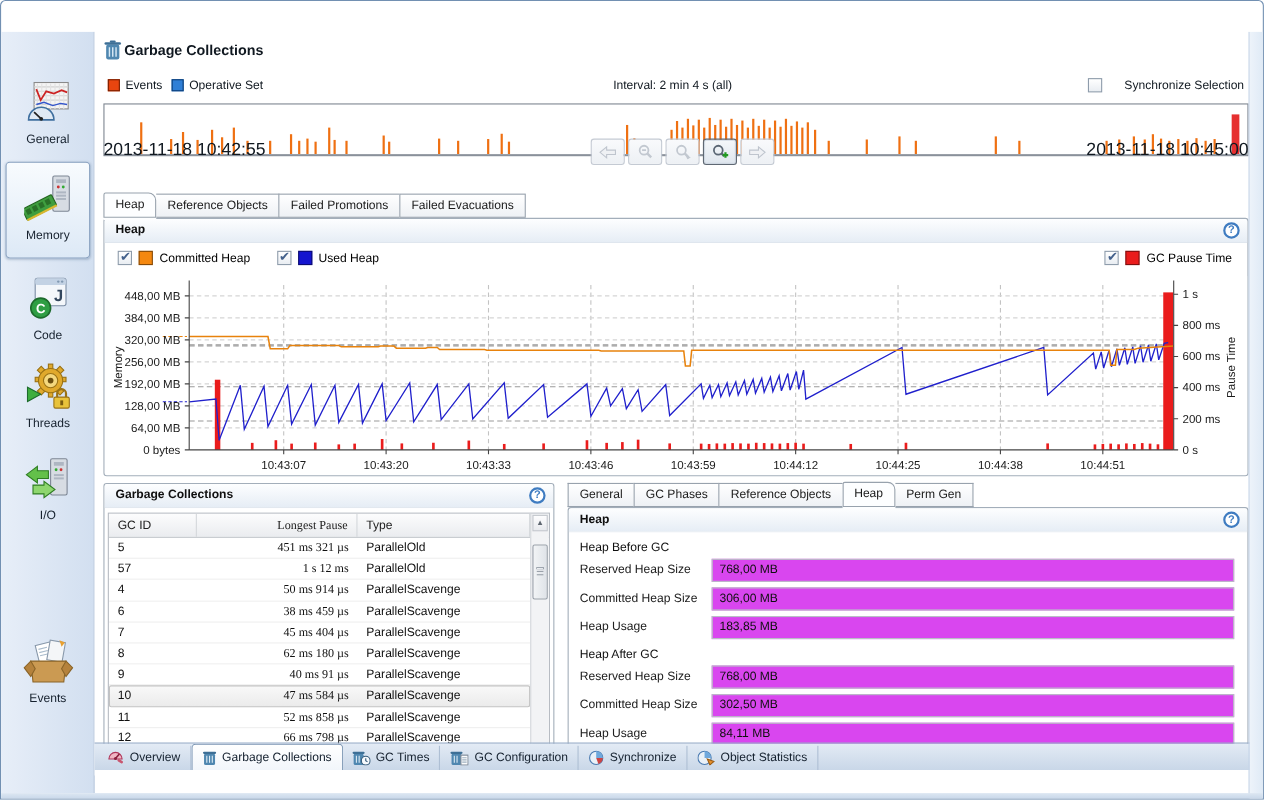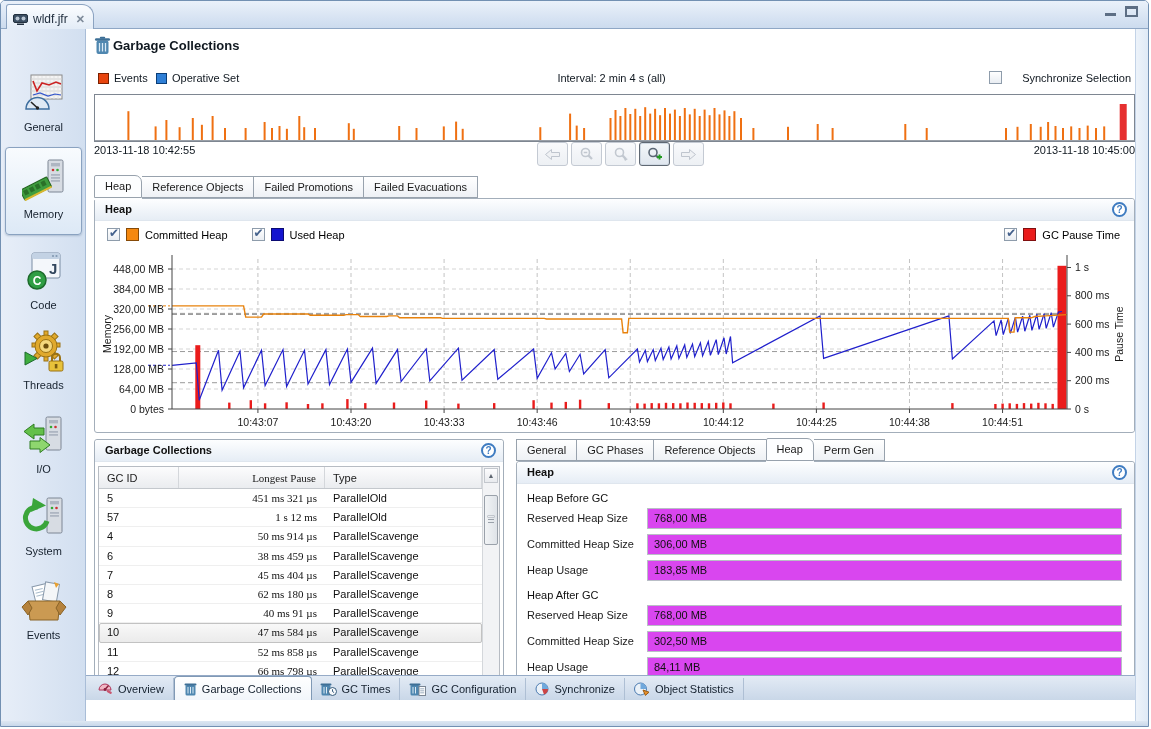--- a/index.html
+++ b/index.html
@@ -36,21 +36,21 @@
   .sq { display:inline-block; width:11px; height:11px; vertical-align:-2px; margin-right:5px; }
   #range-row .lg-events { position:absolute; left:12px; top:3px; }
   #range-row .lg-os { position:absolute; left:70px; top:3px; }
   #interval-label { position:absolute; left:0; width:100%; text-align:center; top:3px; }
   #sync-box { position:absolute; right:6px; top:2px; display:flex; align-items:center; gap:20px; }
 
   .cb { width:13px; height:13px; border:1px solid #8e9cab; background:linear-gradient(#fff,#e9edf2); display:inline-block; position:relative; flex:none; }
   .cb.checked::after { content:"\2714"; position:absolute; left:1px; top:-3px; font-size:12px; color:#44618c; }
 
   #timeline-box { position:absolute; left:8px; top:65px; width:1041px; height:48px; border:1px solid #7e8691; background:#fff; }
-  #dates-row { position:absolute; left:8px; top:113px; width:1041px; height:26px; font-size:11px; color:#101820; }
+  #dates-row { position:absolute; left:8px; top:97px; width:1041px; height:26px; font-size:16px; color:#101820; }
   #date-start { position:absolute; left:0; top:2px; }
   #date-end { position:absolute; right:0; top:2px; }
   #nav-btns { position:absolute; left:443px; top:0px; display:flex; gap:3px; }
   .navbtn { width:31px; height:24px; border:1px solid #c4cad3; border-radius:3px; background:linear-gradient(#f9fafc,#edf0f4); display:flex; align-items:center; justify-content:center; }
   .navbtn.active { border-color:#5f6873; background:linear-gradient(#f4f7fa,#dfe6ee); box-shadow:inset 0 0 0 1px #cfd8e2; }
 
   
   .tabrow { position:absolute; display:flex; z-index:3; }
   .ftab { height:22px; padding:4px 10px 0; font-size:11px; color:#1a1a1a; border:1px solid #98a2ad; border-right:none; background:linear-gradient(#ffffff,#eef1f5); white-space:nowrap; cursor:default; }
   .ftab:last-child { border-right:1px solid #98a2ad; }
@@ -97,38 +97,20 @@
   .btab.active { background:linear-gradient(#ffffff,#f2f6fb); border:1px solid #8099b5; border-bottom:none; border-radius:4px 4px 0 0; height:24px; margin-right:-1px; }
 
   svg { display:block; }
   text { font-family:"Liberation Sans", sans-serif; }
 </style>
 </head>
 <body>
 
 <div id="window">
 
-  <div id="tabstrip">
-    <div id="editor-tab">
-      <span>
-          <svg width="15" height="11" viewBox="0 0 15 11">
-            <rect x="0.5" y="0.5" width="14" height="8" rx="1.5" fill="#3c4f63" stroke="#22303f"></rect>
-            <circle cx="4.5" cy="4.5" r="2" fill="#b9c6d4"></circle>
-            <circle cx="10.5" cy="4.5" r="2" fill="#b9c6d4"></circle>
-            <rect x="4" y="9.5" width="7" height="1.5" fill="#22303f"></rect>
-          </svg>
-        </span>
-      <span>wldf.jfr</span>
-      <span class="close">✕</span>
-    </div>
-    <div class="winbtns">
-      <span class="winbtn min"></span>
-      <span class="winbtn max"></span>
-    </div>
-  </div>
 
   <div id="sidebar">
       <div class="side-item" style="top: 36px;">
         <div class="side-icon">
           <svg width="40" height="38" viewBox="0 0 40 38">
             <rect x="7" y="1" width="31" height="24" fill="#f4f4f4" stroke="#8a8a8a"></rect>
             <path d="M7 5h31M7 9h31M7 13h31M7 17h31M7 21h31" stroke="#d2d2d2"></path>
             <path d="M10 2v23M14 2v23M18 2v23M22 2v23M26 2v23M30 2v23M34 2v23" stroke="#e2e2e2"></path>
             <polyline points="9,7 13,17 18,9 25,11 32,8 37,10" fill="none" stroke="#c22" stroke-width="1.6"></polyline>
             <polyline points="9,21 16,19 24,22 31,20 37,21" fill="none" stroke="#35c" stroke-width="1.2"></polyline>
@@ -206,35 +188,20 @@
             <circle cx="24" cy="16" r="11" fill="#e0a92c" stroke="#9a7214"></circle>
             <circle cx="24" cy="16" r="6.5" fill="#f4d87e" stroke="#9a7214"></circle>
             <circle cx="24" cy="16" r="2.6" fill="#6b4e0e"></circle>
             <path d="M3 22 L15 28.5 L3 35 Z" fill="#3fae3f" stroke="#1d6b2c"></path>
             <rect x="27" y="31" width="14" height="10" rx="1.5" fill="#e8c23a" stroke="#9a7214"></rect>
             <path d="M30 31 v-3.2 a4 4 0 0 1 8 0 v3.2" fill="none" stroke="#9a7214" stroke-width="2"></path>
             <rect x="32.8" y="34" width="2.6" height="4.4" fill="#7a5c10"></rect>
           </svg>
         </div>
         <div class="side-label">Threads</div>
-      </div>
-      <div class="side-item" style="top: 460px;">
-        <div class="side-icon">
-          <svg width="44" height="40" viewBox="0 0 44 40">
-            <rect x="25" y="1" width="15" height="35" rx="1.5" fill="#d7dce3" stroke="#7d8694"></rect>
-            <rect x="28" y="4" width="9" height="3.4" fill="#aeb6c2"></rect>
-            <circle cx="30" cy="11" r="1.3" fill="#3a3"></circle>
-            <circle cx="34.5" cy="11" r="1.3" fill="#c33"></circle>
-            <rect x="28" y="15" width="9" height="1.8" fill="#aeb6c2"></rect>
-            <rect x="28" y="18" width="9" height="1.8" fill="#aeb6c2"></rect>
-            <path d="M25 24 A11 11 0 1 1 16 10" fill="none" stroke="#3aa53a" stroke-width="5"></path>
-            <path d="M11 1 L24 8.5 L9 15 Z" fill="#3aa53a"></path>
-          </svg>
-        </div>
-        <div class="side-label">System</div>
       </div>
       <div class="side-item" style="top: 544px;">
         <div class="side-icon">
           <svg width="46" height="42" viewBox="0 0 46 42">
             <rect x="13" y="5" width="14" height="18" fill="#fff" stroke="#8898aa" transform="rotate(-14 20 14)"></rect>
             <path d="M15 9h8M15 12h8M15 15h8" stroke="#aabccc" transform="rotate(-14 20 14)"></path>
             <rect x="23" y="3" width="14" height="18" fill="#f4f6f8" stroke="#8898aa" transform="rotate(10 30 12)"></rect>
             <path d="M33 2 l5 2 -3 4 z" fill="#e8a030"></path>
             <path d="M7 21 L39 21 L37 40 L9 40 Z" fill="#cb9a52" stroke="#8a6428"></path>
             <path d="M7 21 L1 27 L7 35 L11 28 Z" fill="#b5823c" stroke="#8a6428"></path>

